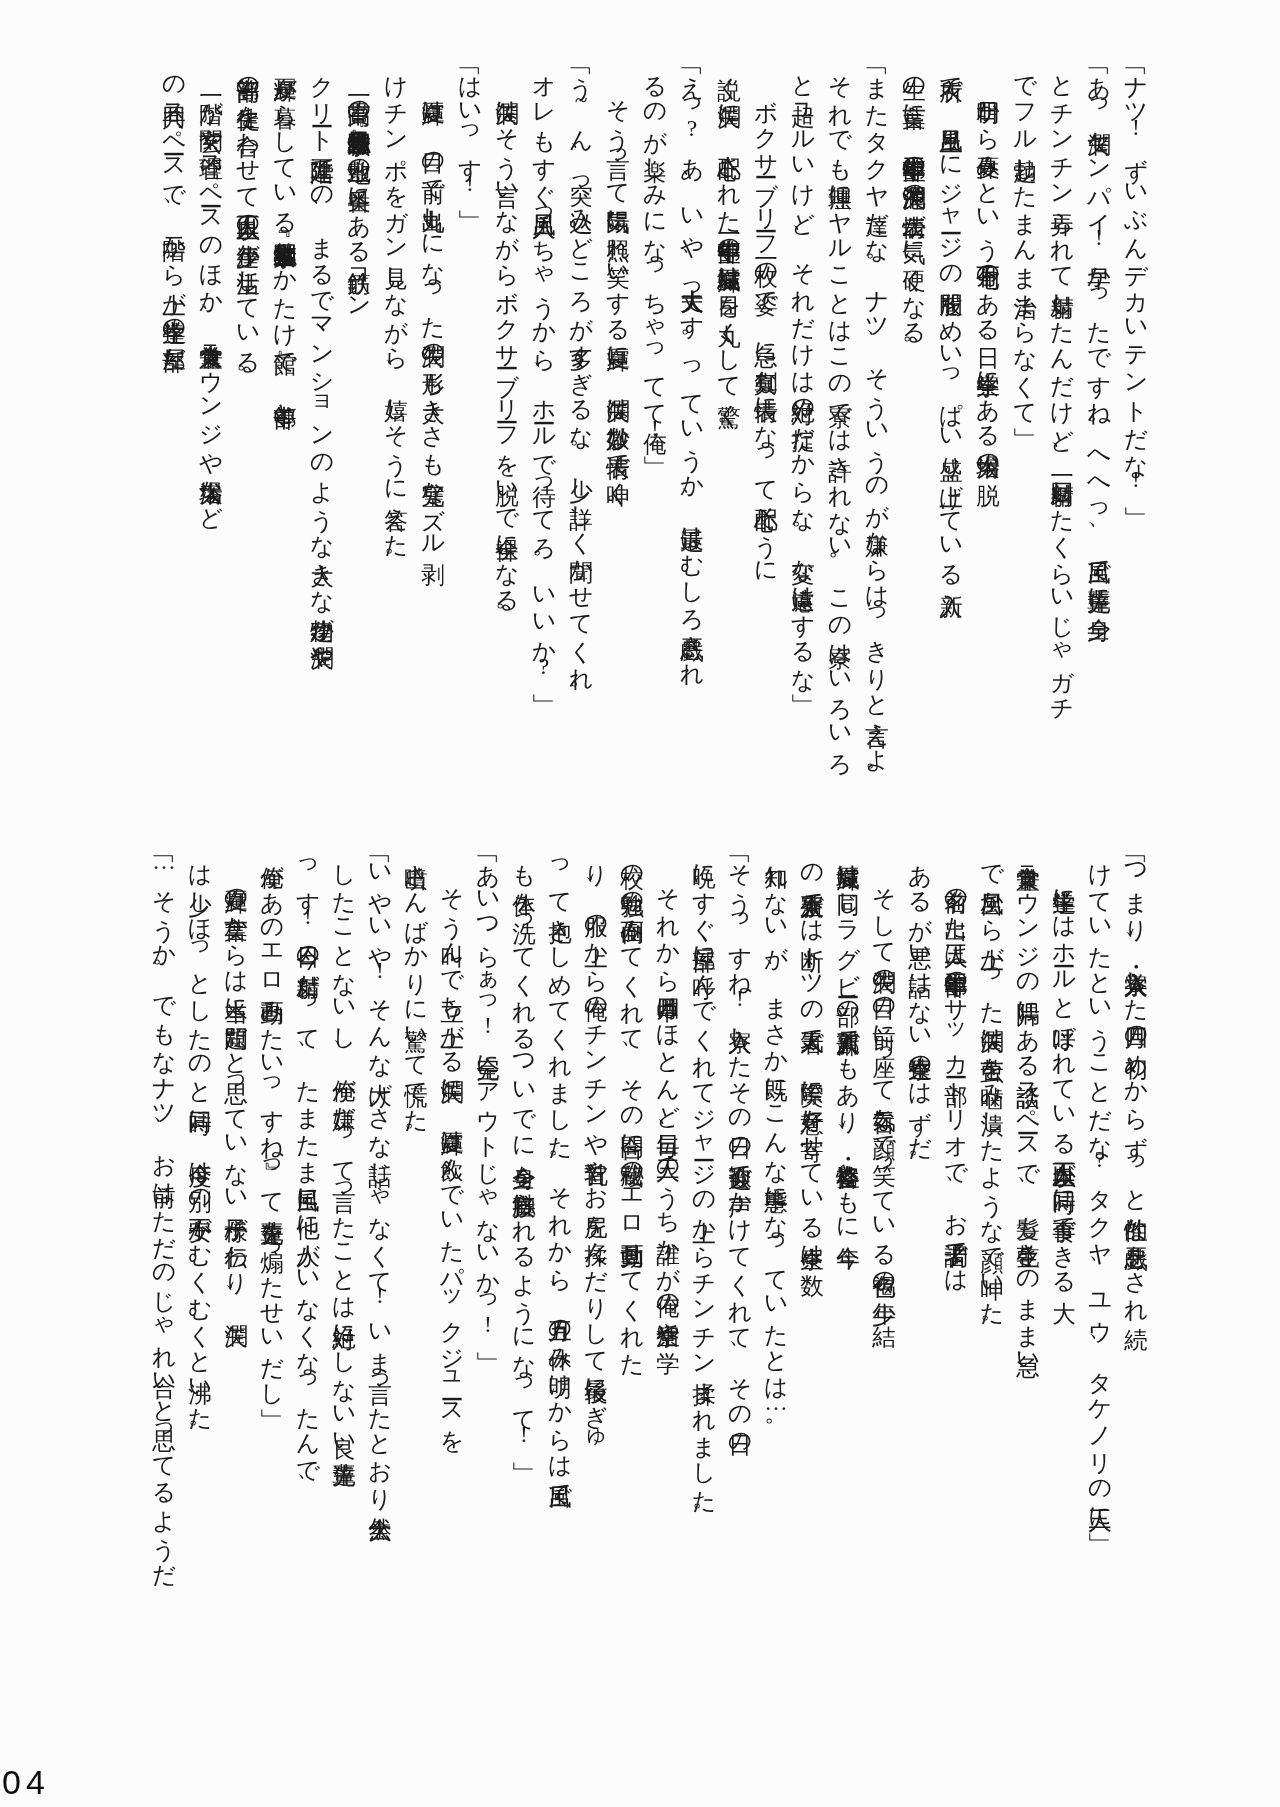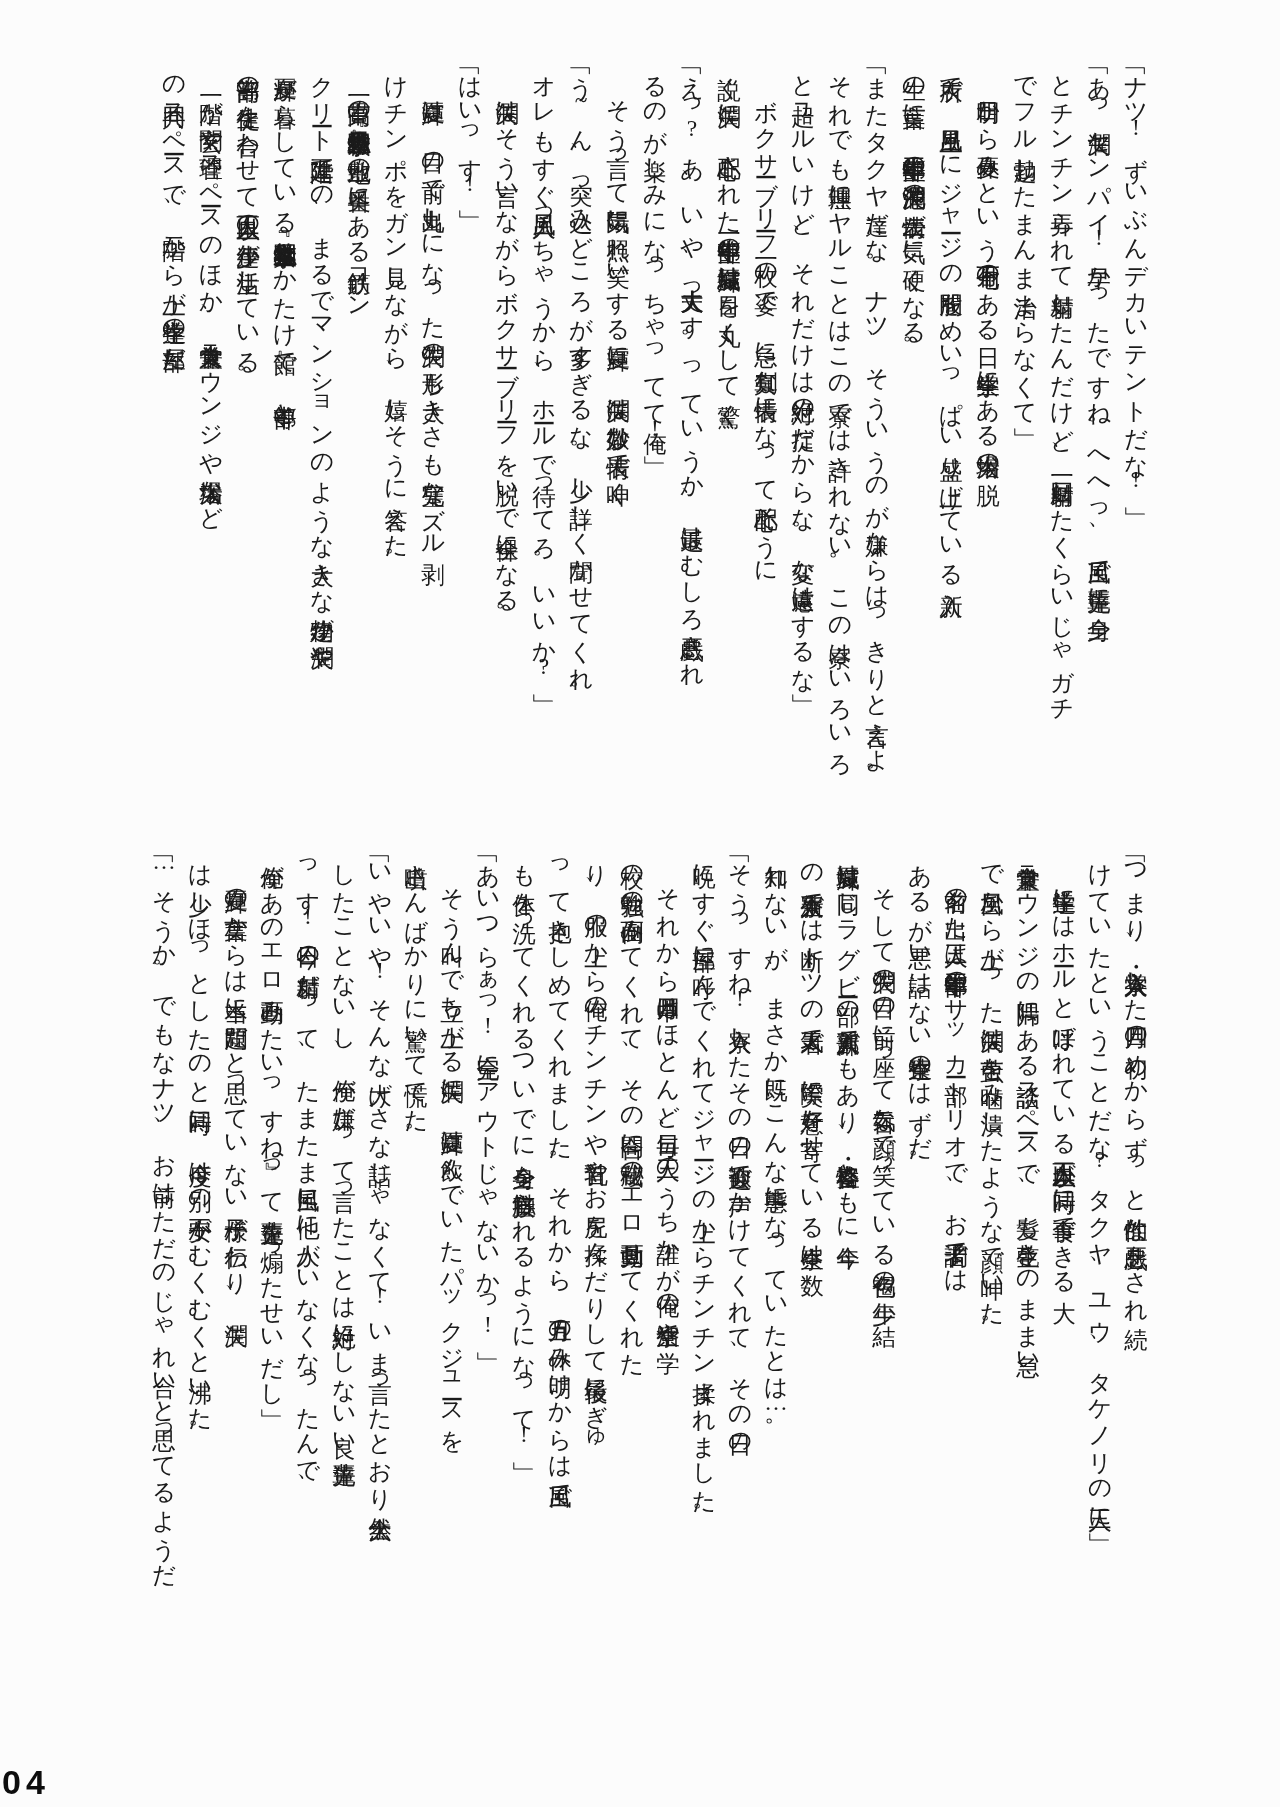--- a/index.html
+++ b/index.html
@@ -41,21 +41,21 @@
     height: 785px;
   }
   #block-bottom .tline {
     line-height: 36px;
   }
   .page-number {
     position: absolute;
     left: 2px;
     top: 1763px;
     font-family: "Liberation Sans", "DejaVu Sans", sans-serif;
-    font-weight: bold;
+    font-weight: normal;
     font-size: 34px;
     letter-spacing: 5px;
     color: #0d0d0d;
   }
 </style>
 </head>
 <body>
 
 <div class="page">
   <div id="block-top" class="vblock">

